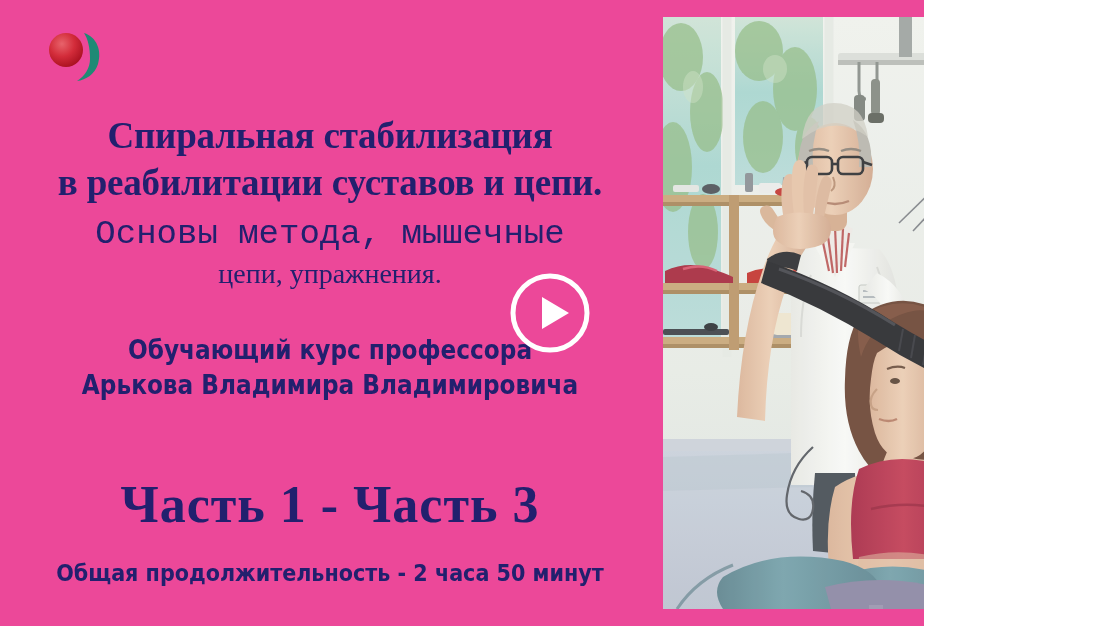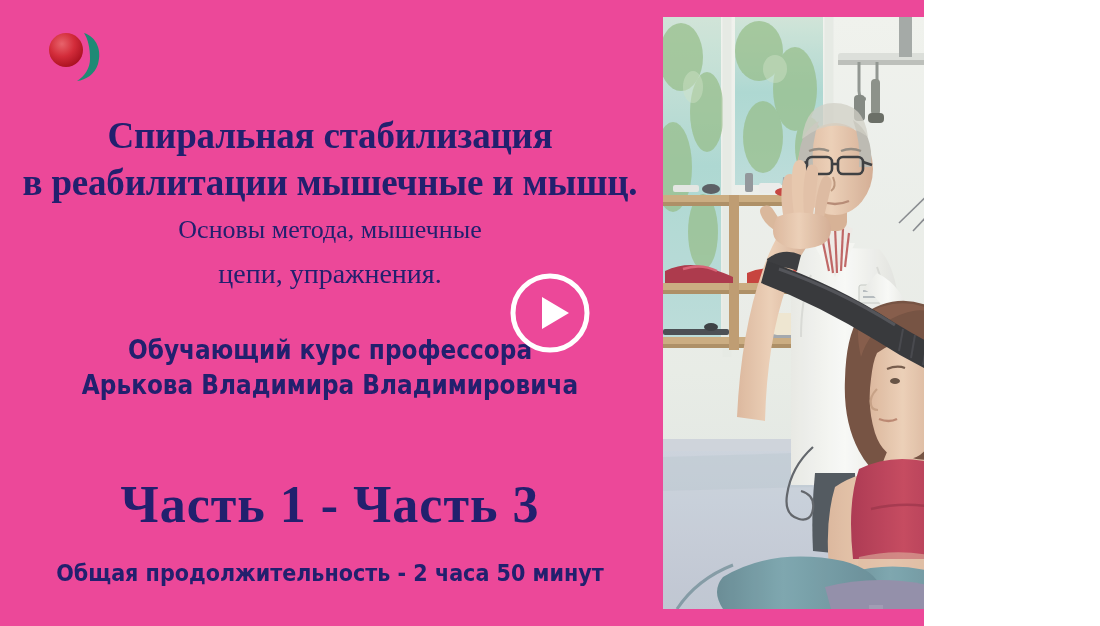--- a/index.html
+++ b/index.html
@@ -52,23 +52,23 @@
   }
   #title-2 {
     top: 164px;
     font-size: 37px;
     font-weight: bold;
     font-family: "Liberation Serif", serif;
     letter-spacing: -0.2px;
   }
   #sub-1 {
     top: 217px;
-    font-size: 26px;
+    font-size: 34px;
     font-weight: normal;
-    font-family: Liberation Serif, serif;
+    font-family: Liberation Mono, monospace;
   }
   #sub-2 {
     top: 260px;
     font-size: 28px;
     font-weight: normal;
     font-family: "Liberation Serif", serif;
   }
   #author-1 {
     top: 336px;
     font-size: 27px;
@@ -137,21 +137,21 @@
           <stop offset="100%" stop-color="#a8101f"></stop>
         </radialGradient>
       </defs>
       <path d="M44 6 C57 10 62 24 58 37 C55 47 46 53 37 54 C45 49 50 41 50 32 C50 21 48 12 44 6 Z" fill="#1f8a75"></path>
       <circle cx="26" cy="23" r="17" fill="url(#sphereGrad)"></circle>
     </svg>
   </div>
 
   <div id="text-col">
     <div class="tline" id="title-1">Спиральная стабилизация</div>
-    <div class="tline" id="title-2">в реабилитации мышечные и мышц.</div>
+    <div class="tline" id="title-2">в реабилитации суставов и цепи.</div>
     <div class="tline" id="sub-1">Основы метода, мышечные</div>
     <div class="tline" id="sub-2">цепи, упражнения.</div>
     <div class="tline" id="author-1">Обучающий курс профессора</div>
     <div class="tline" id="author-2">Арькова Владимира Владимировича</div>
     <div class="tline" id="parts">Часть 1  - Часть 3</div>
     <div class="tline" id="duration">Общая продолжительность - 2 часа 50 минут</div>
   </div>
 
   <div id="play-button">
     <svg width="82" height="82" viewBox="0 0 82 82">

